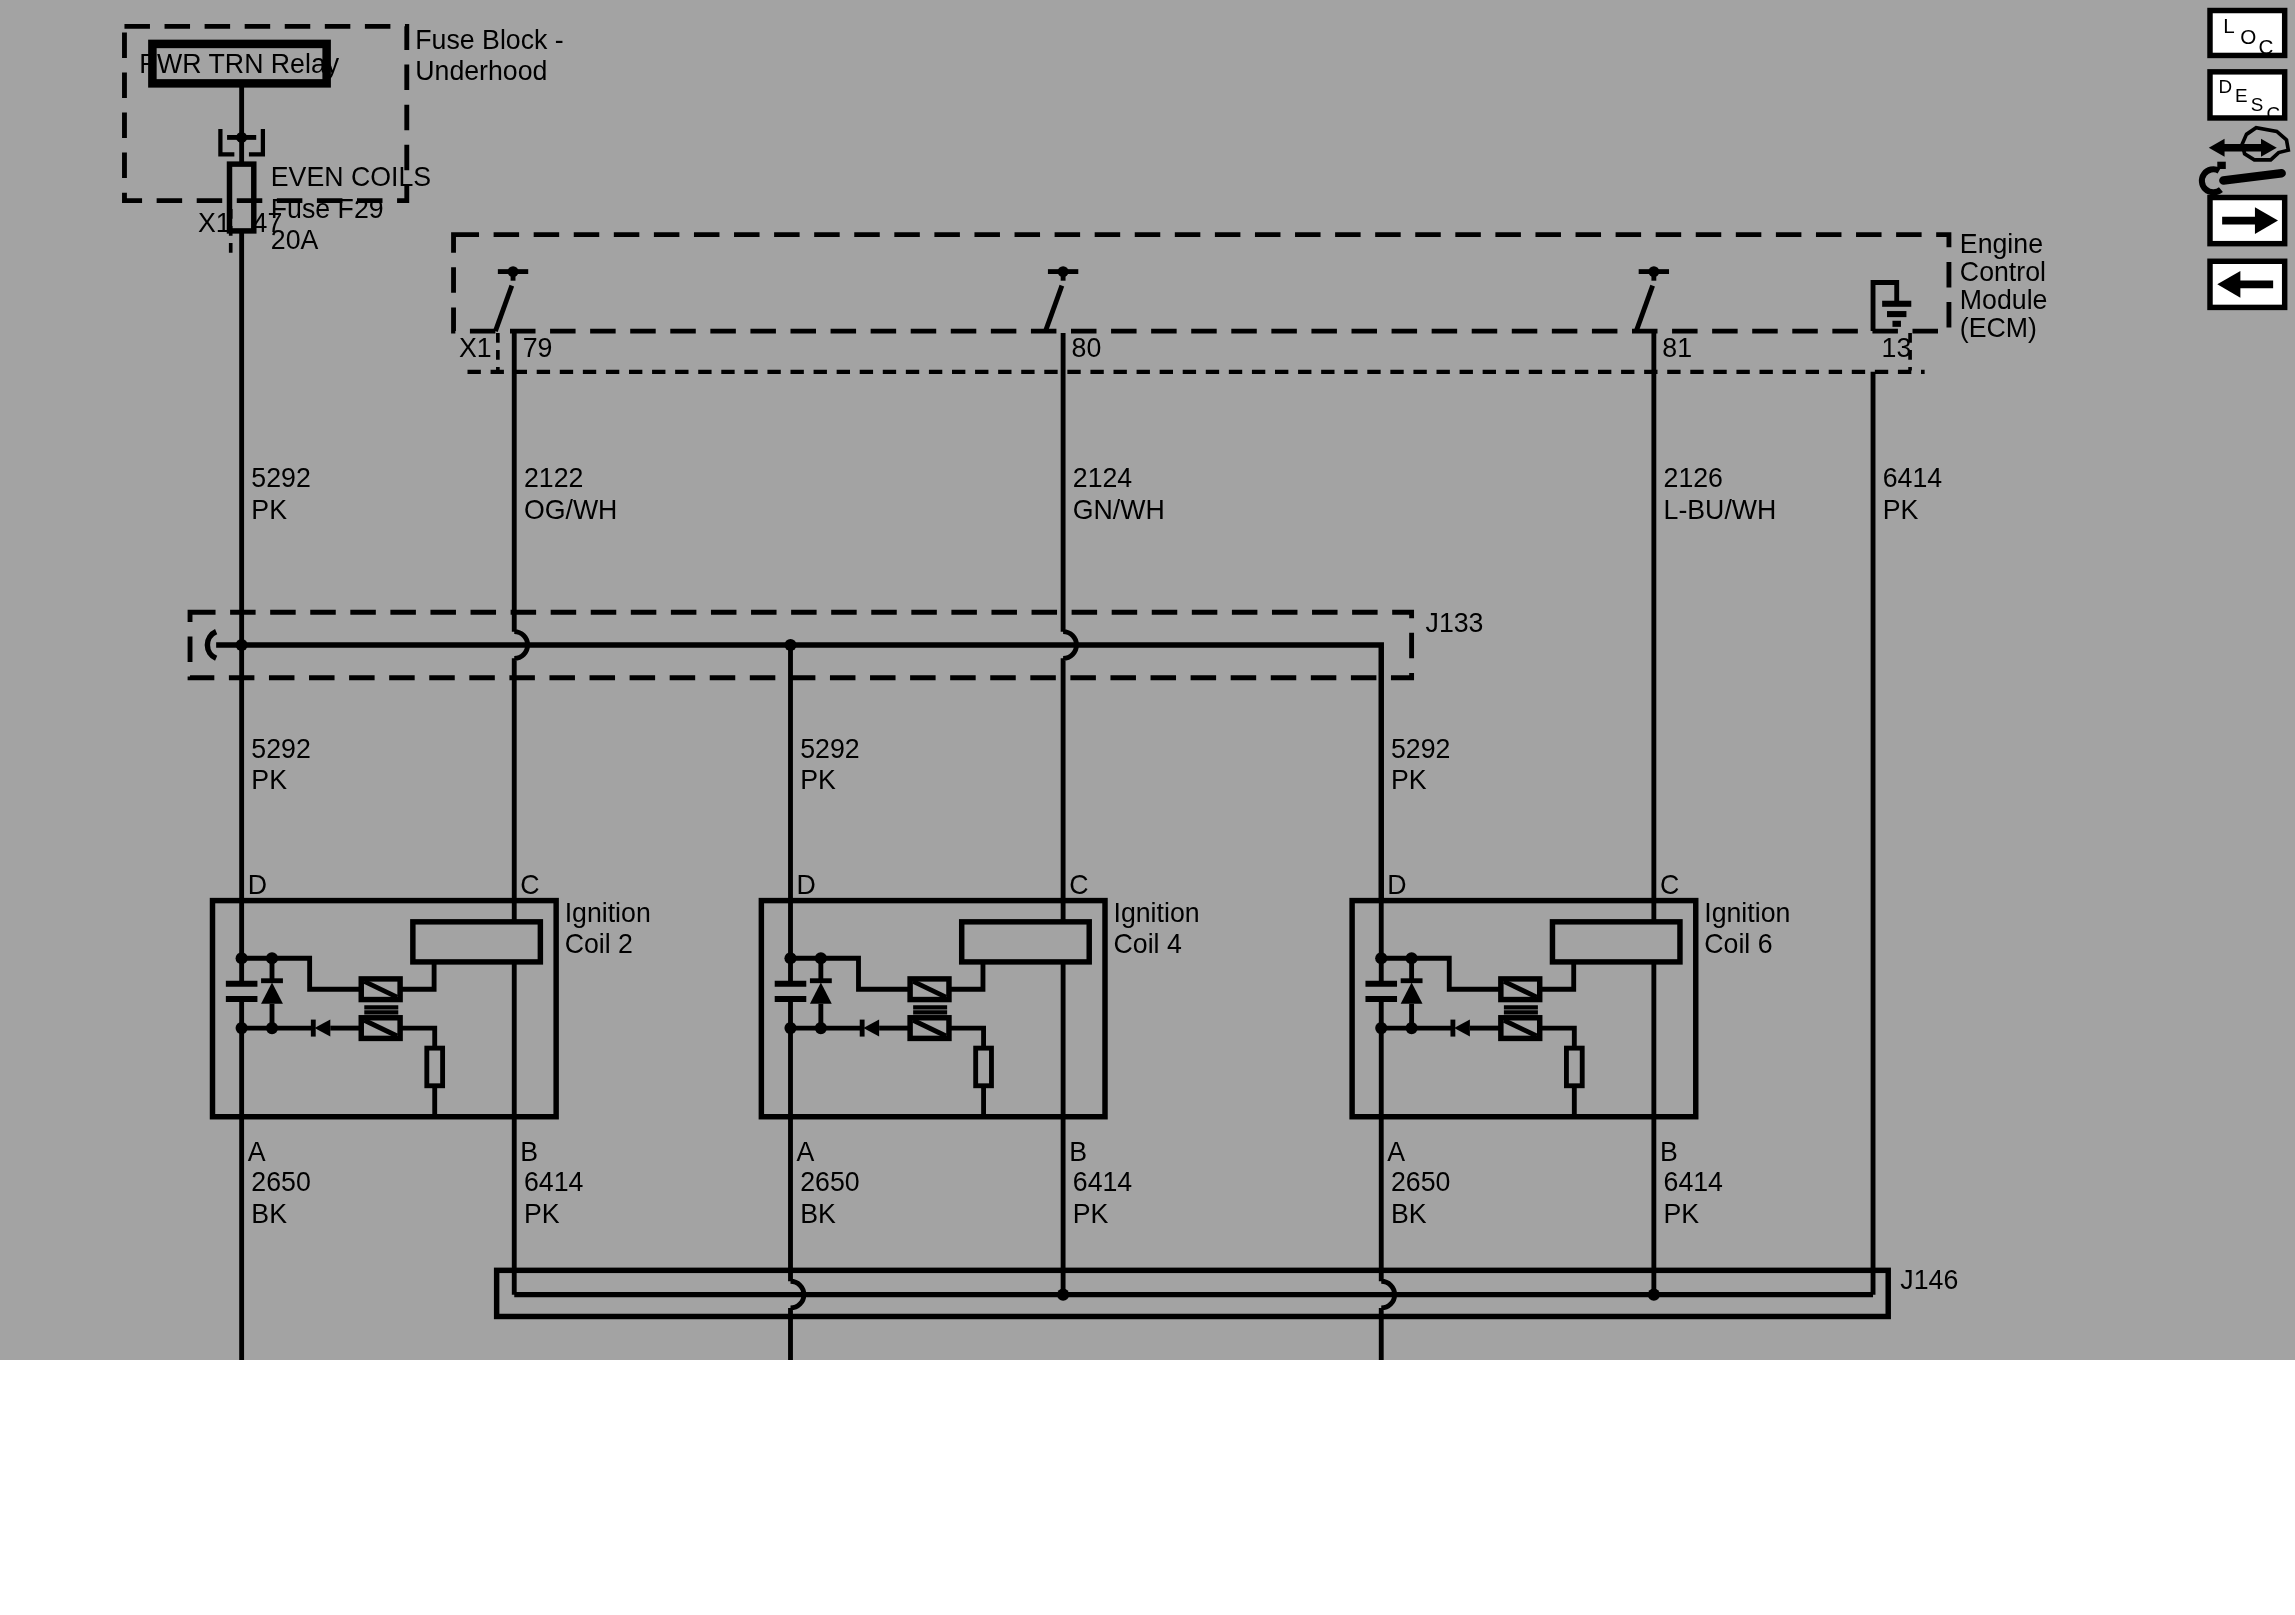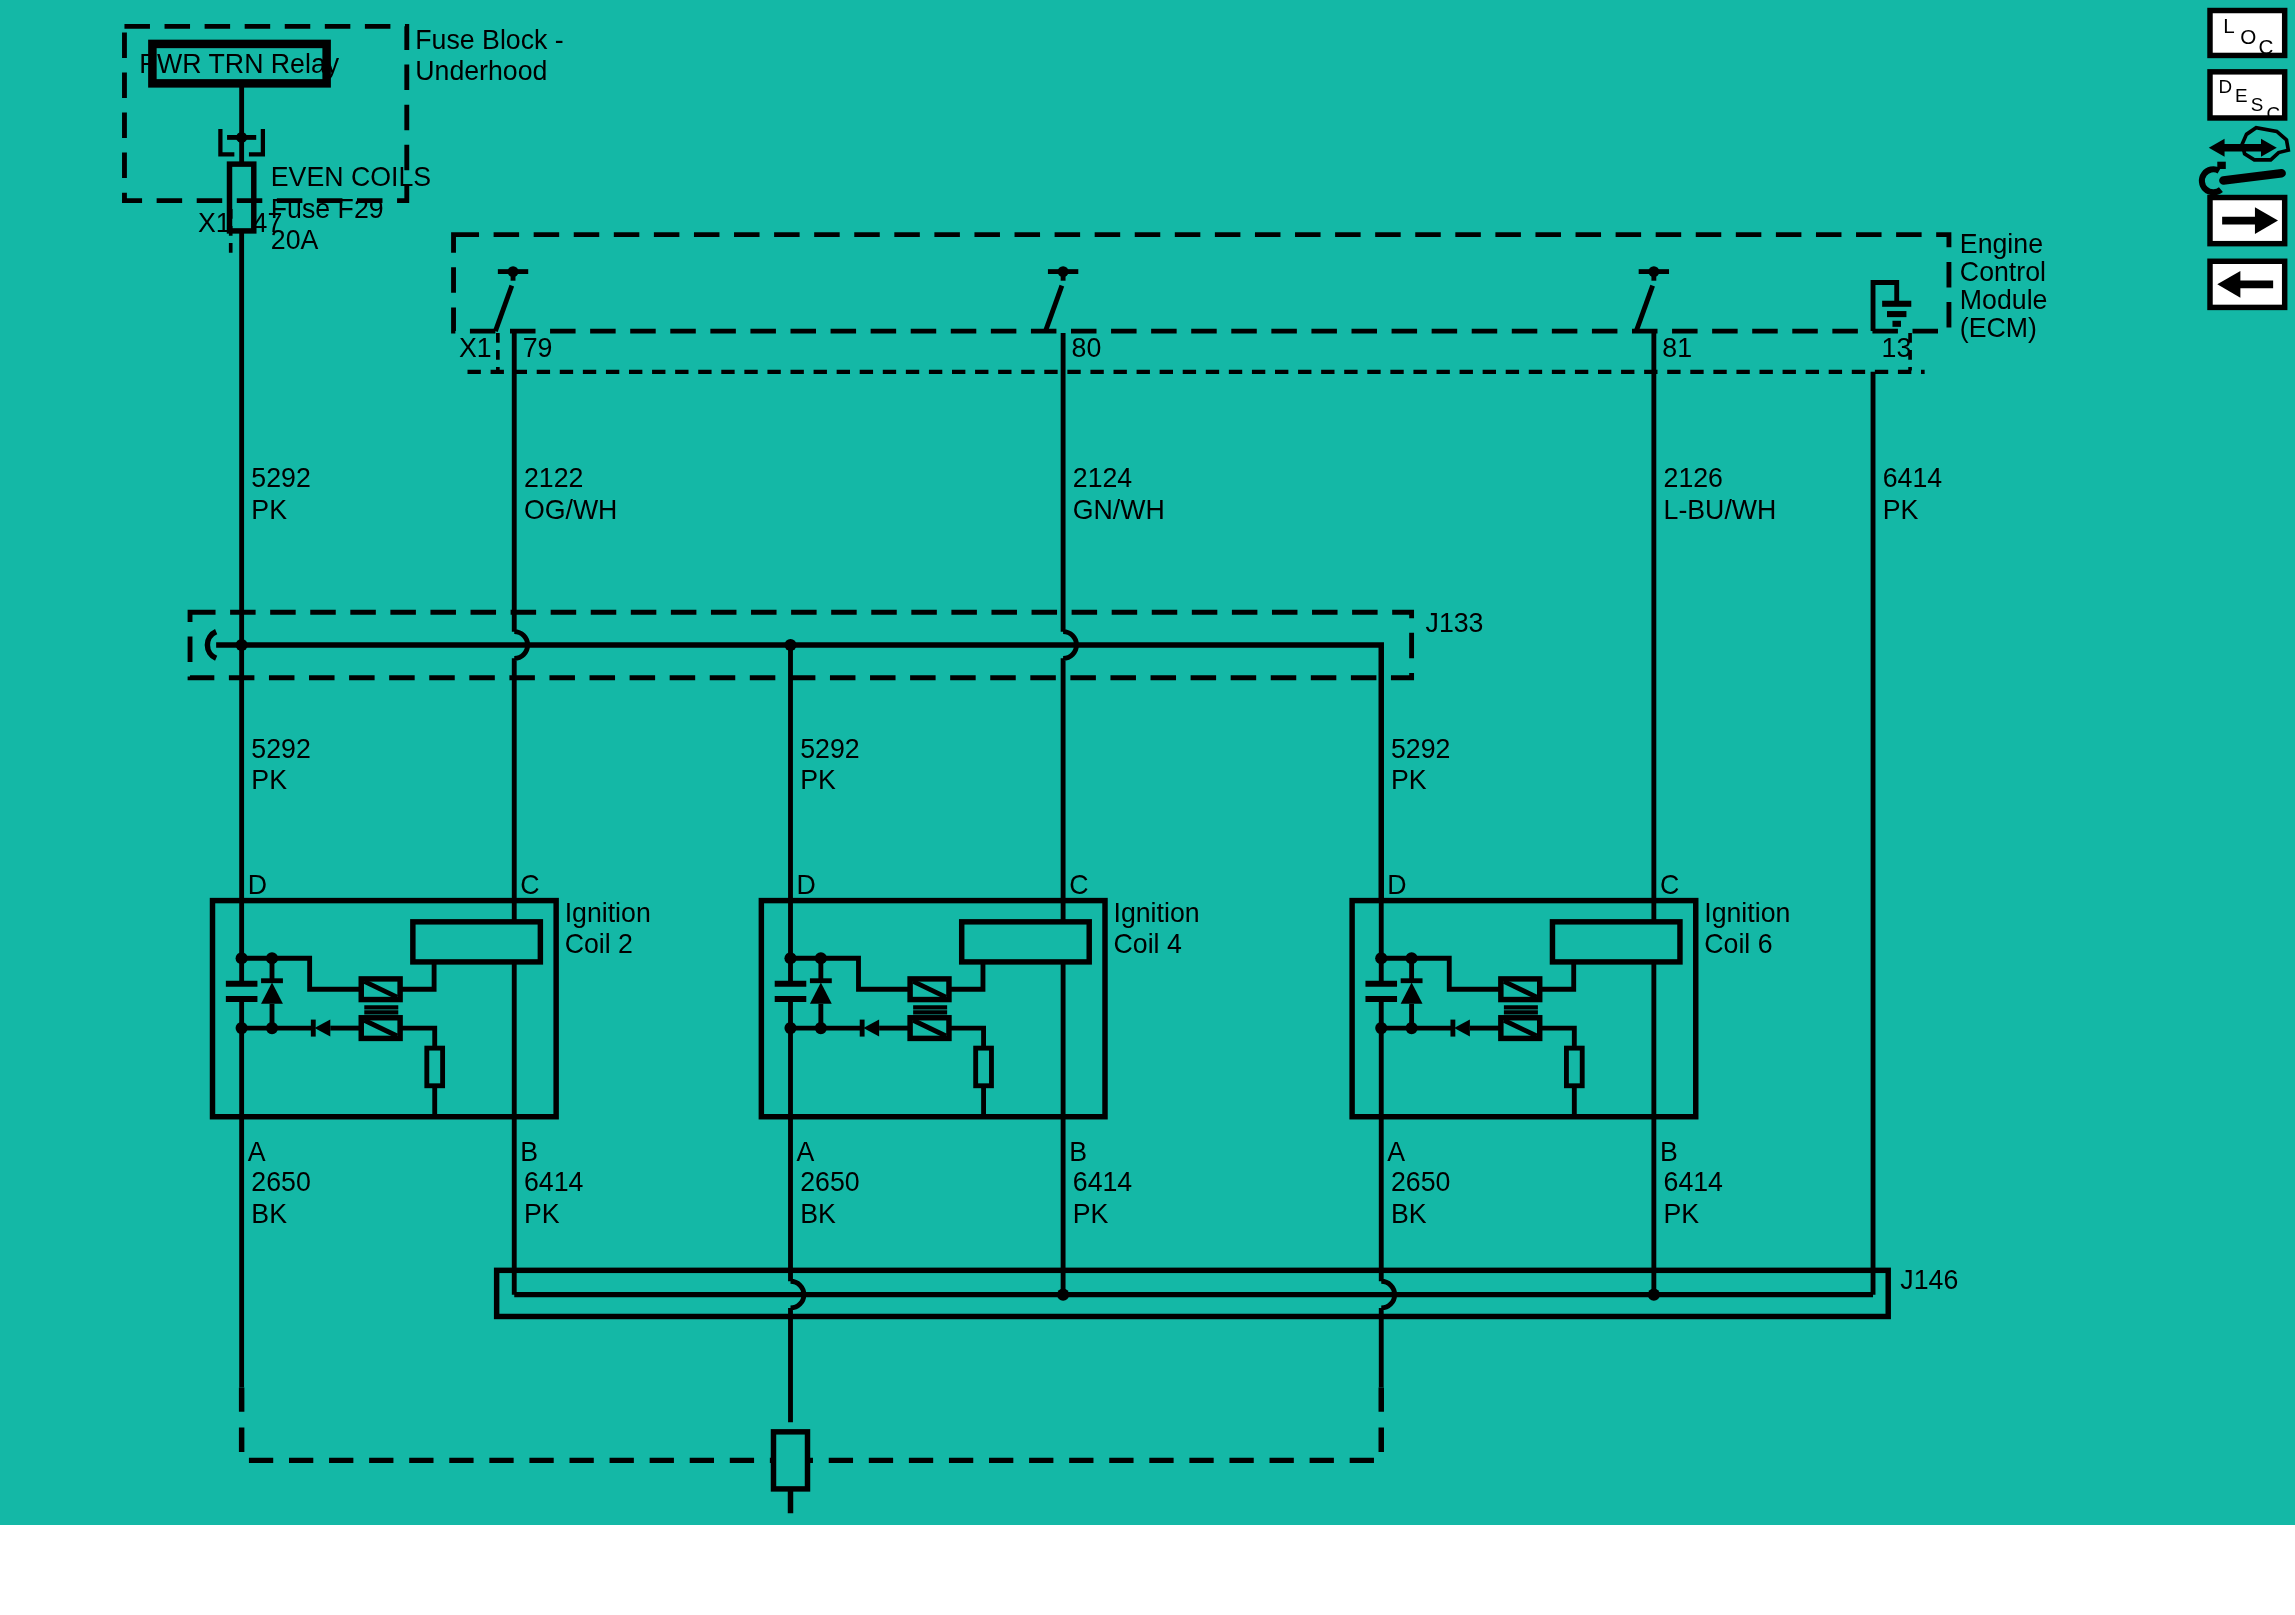--- a/index.html
+++ b/index.html
@@ -1,16 +1,16 @@
 <!DOCTYPE html>
 <html style="font-size:9.7px"><head>
 <meta charset="utf-8">
 <style>
   html,body{margin:0;padding:0;background:#ffffff;}
-  .stage{width:2295px;height:1525px;background:#14b8a6;position:relative;}
+  .stage{width:2295px;height:1360px;background:#a3a3a3;position:relative;}
   svg{display:block;}
   .w  {stroke:#000;stroke-width:8;fill:none;}
   .w9 {stroke:#000;stroke-width:9;fill:none;}
   .w10{stroke:#000;stroke-width:10;fill:none;}
   .dashbox{stroke:#000;stroke-width:8;fill:none;stroke-dasharray:42 24;}
   .fine   {stroke:#000;stroke-width:7;fill:none;stroke-dasharray:22 16;}
   .gdash  {stroke:#000;stroke-width:9;fill:none;stroke-dasharray:40 26;}
   .sep    {stroke:#000;stroke-width:6;fill:none;stroke-dasharray:16 12;}
   .dot{fill:#000;stroke:none;}
   .blk{fill:#000;stroke:none;}

